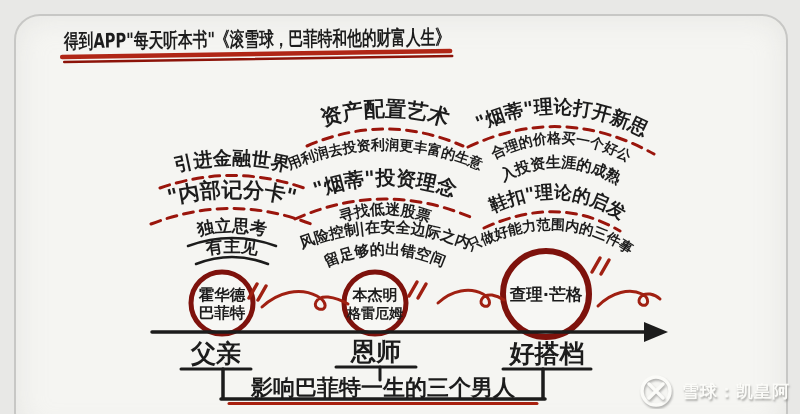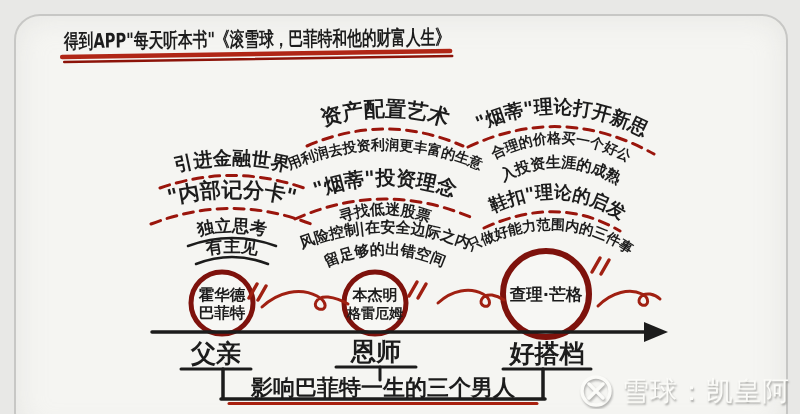--- a/index.html
+++ b/index.html
@@ -14,21 +14,21 @@
     box-shadow:inset 0 0 30px rgba(200,200,198,.35);
   }
   svg.diagram{position:absolute;left:0;top:0;}
   svg text{fill:#1c1c1c;}
   .hw-bold{font-weight:bold;}
   .watermark{
     position:absolute;right:10px;bottom:5px;display:flex;align-items:center;gap:8px;
     user-select:none;
   }
   .watermark .wm-text{
-    font-size:27px;font-weight:400;color:#fbfbf8;letter-spacing:1px;
+    font-size:17px;font-weight:700;color:#fbfbf8;letter-spacing:1px;
     text-shadow:1px 2px 2px rgba(130,130,128,.65);
   }
 </style>
 </head>
 <body>
 
 <div class="stage">
   <div class="card"></div>
 
   <svg class="diagram" width="800" height="414" viewBox="0 0 800 414">

